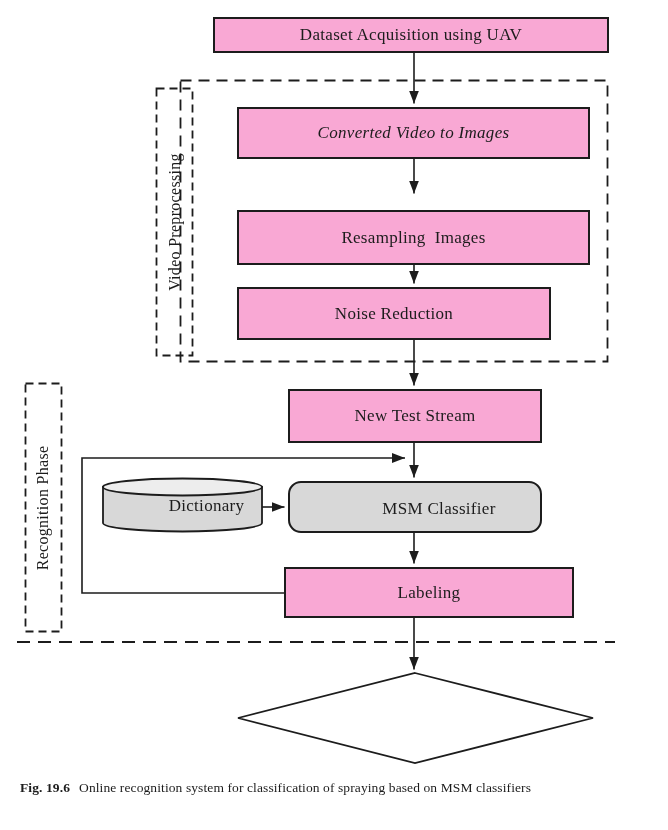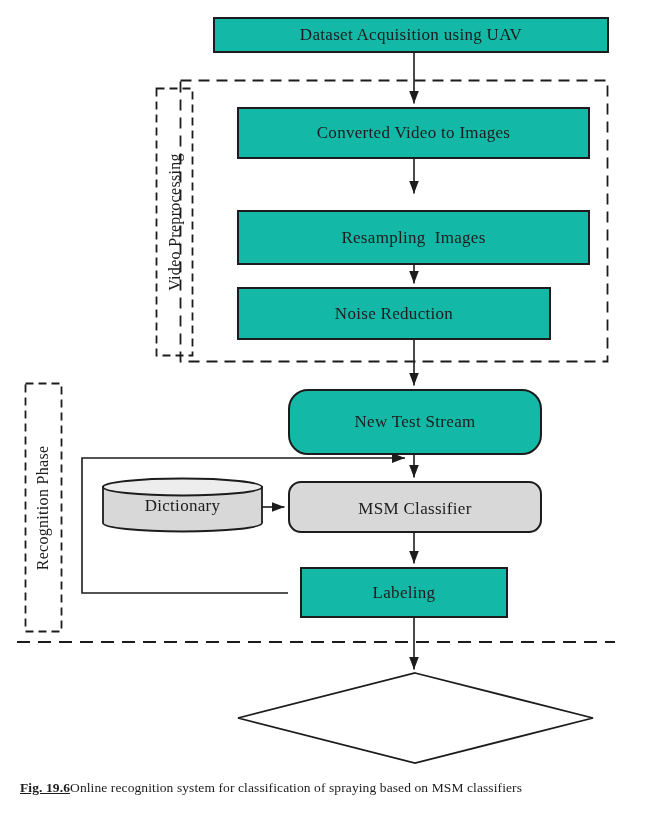--- a/index.html
+++ b/index.html
@@ -9,54 +9,55 @@
     background:#ffffff;
     font-family:"Liberation Serif","DejaVu Serif",serif;
     color:#1c1c1c;
     overflow:hidden;
   }
   svg.wires{position:absolute;left:0;top:0;}
   .node{
     position:absolute;
     box-sizing:border-box;
     border:2px solid #1c1c1c;
-    background:#14b8a6;
+    background:#f9a8d4;
     display:flex;align-items:center;justify-content:center;
     font-size:17px;
     white-space:pre;
     text-align:left;
     letter-spacing:0.3px;
   }
   .overlay{
     position:absolute;
     display:flex;align-items:center;justify-content:center;
     font-size:17px;
     white-space:pre;
     text-align:center;
     letter-spacing:0.3px;
     background:transparent;
     pointer-events:none;
+    padding-left:24px;
   }
   .vlabel{
     position:absolute;
     display:flex;align-items:center;justify-content:center;
   }
   .vlabel span{
     transform:rotate(-90deg);
     white-space:nowrap;
     font-size:16px;
     letter-spacing:0.3px;
   }
   .caption{
     position:absolute;
     left:20px;top:780px;width:632px;
     font-size:13.5px;
     letter-spacing:0.1px;
   }
-  .caption b{text-decoration:underline;}
+  .caption b{margin-right:9px;}
 </style>
 </head>
 <body>
 
 <div class="page">
 
   <svg class="wires" width="668" height="830" viewBox="0 0 668 830">
     <defs>
       <marker id="arrow" markerUnits="userSpaceOnUse" markerWidth="13" markerHeight="10" refX="13" refY="5" orient="auto">
         <path d="M0,0 L13,5 L0,10 Z" fill="#1c1c1c"></path>
@@ -82,29 +83,29 @@
     <path d="M103,487 L103,523 A79.5,8.5 0 0 0 262,523 L262,487 Z" stroke="#1c1c1c" stroke-width="1.8" fill="#d8d8d8"></path>
     <ellipse cx="182.5" cy="487" rx="79.5" ry="8.5" stroke="#1c1c1c" stroke-width="1.8" fill="#ededed"></ellipse>
 
     <rect x="289" y="482" width="252" height="50" rx="12" ry="12" stroke="#1c1c1c" stroke-width="2" fill="#d8d8d8"></rect>
 
     <polygon points="415,673 593,718 415,763 238,718" fill="#ffffff" stroke="#1c1c1c" stroke-width="1.8"></polygon>
   </svg>
 
   <div class="node" style="left:213px;top:17px;width:396px;height:36px;">Dataset Acquisition using UAV</div>
 
-  <div class="node" style="left:237px;top:107px;width:353px;height:52px;">Converted Video to Images</div>
+  <div class="node" style="left:237px;top:107px;width:353px;height:52px;font-style:italic;">Converted Video to Images</div>
 
   <div class="node" style="left:237px;top:210px;width:353px;height:55px;">Resampling  Images</div>
 
   <div class="node" style="left:237px;top:287px;width:314px;height:53px;">Noise Reduction</div>
 
-  <div class="node" style="left:288px;top:389px;width:254px;height:66px;border-radius:20px;">New Test Stream</div>
+  <div class="node" style="left:288px;top:389px;width:254px;height:54px;">New Test Stream</div>
 
-  <div class="node" style="left:300px;top:567px;width:208px;height:51px;">Labeling</div>
+  <div class="node" style="left:284px;top:567px;width:290px;height:51px;">Labeling</div>
 
   <div class="overlay" style="left:288px;top:481px;width:254px;height:56px;">MSM Classifier</div>
 
   <div class="overlay" style="left:103px;top:481px;width:159px;height:49px;">Dictionary</div>
 
 
   <div class="vlabel" style="left:156px;top:88px;width:37px;height:268px;">
     <span>Video Preprocessing</span>
   </div>
 

